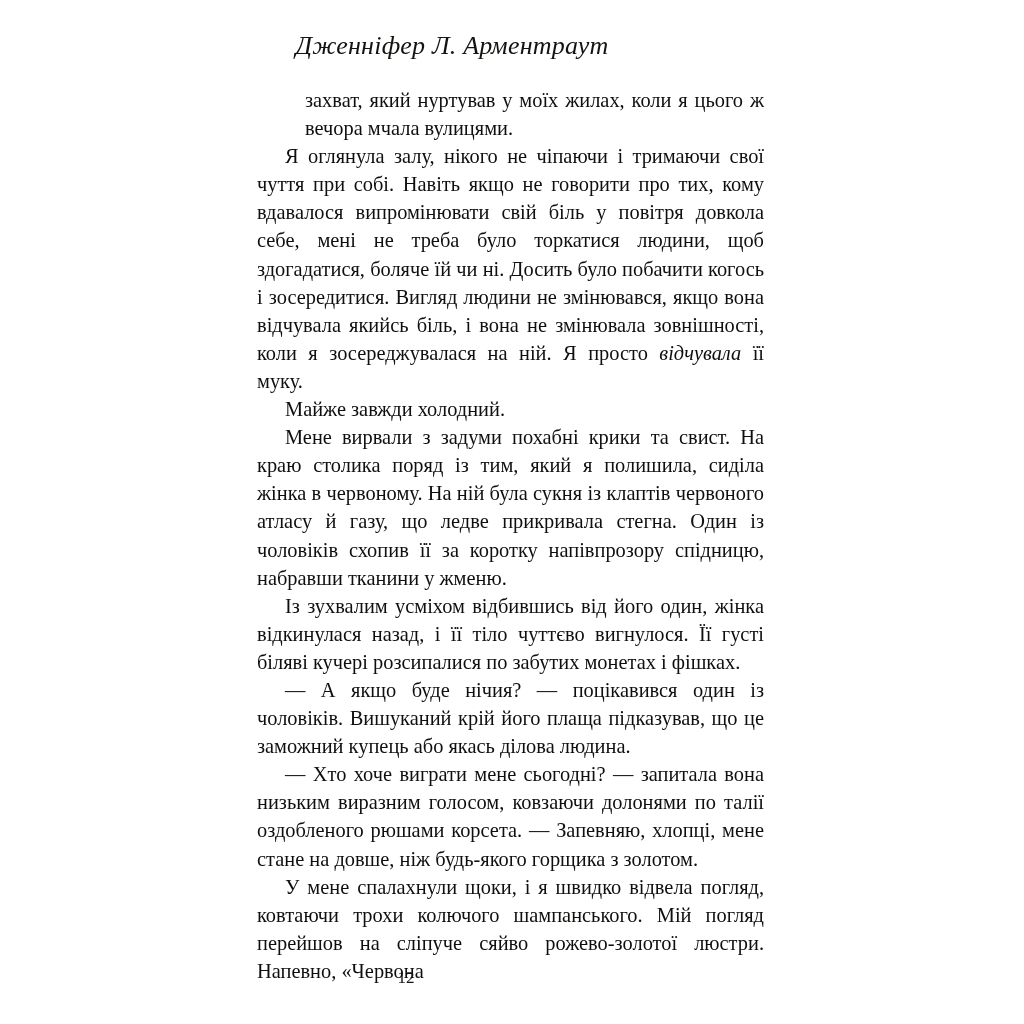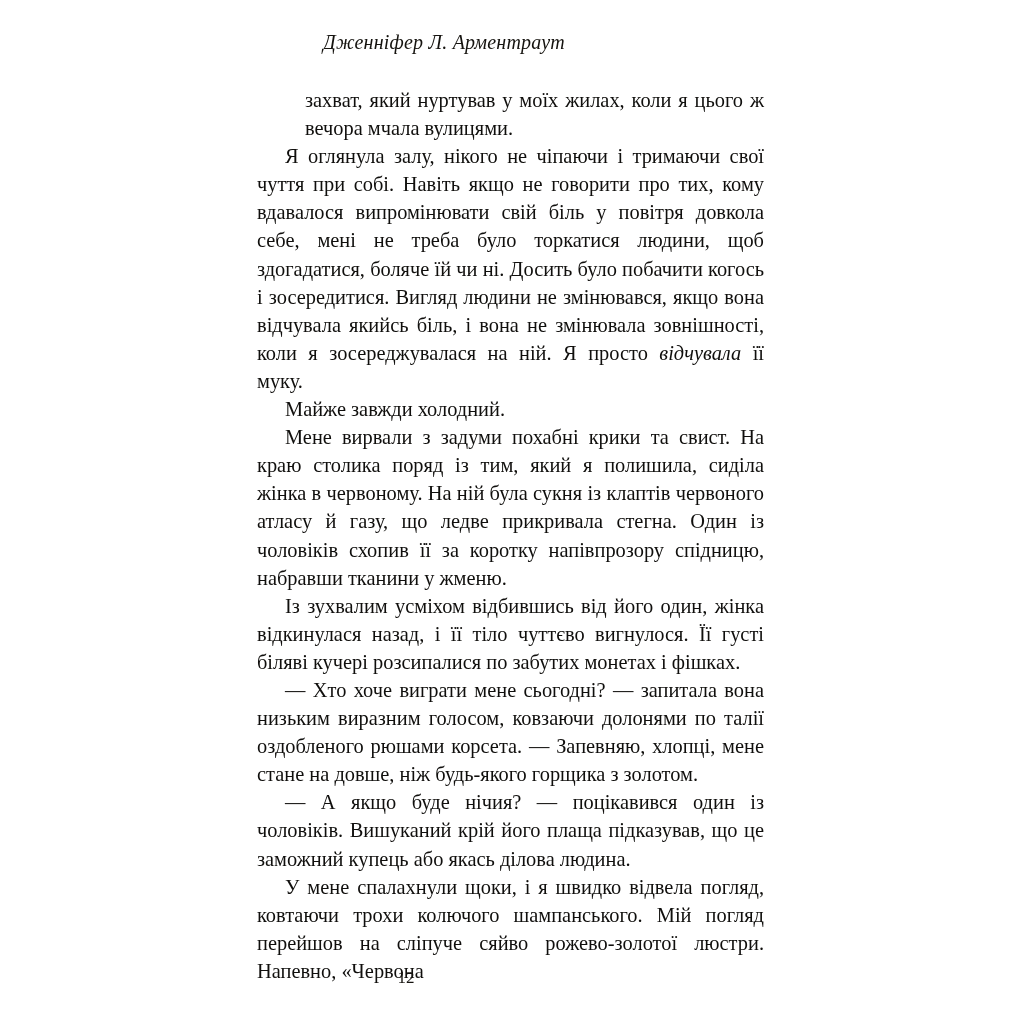--- a/index.html
+++ b/index.html
@@ -21,25 +21,25 @@
     width: 1024px;
     height: 1024px;
     background: #ffffff;
     box-sizing: border-box;
   }
 
   
   .running-head {
     position: absolute;
     top: 31px;
-    left: 0;
+    left: 8px;
     width: 888px;
     text-align: center;
     font-style: italic;
-    font-size: 20px;
+    font-size: 26px;
     letter-spacing: 0.2px;
     color: #15130f;
     white-space: nowrap;
   }
 
   
   .text-block {
     position: absolute;
     top: 86px;
     left: 257px;
@@ -96,23 +96,23 @@
 
     <p><span>Я оглянула залу, нікого не чіпаючи і тримаючи свої чуття при собі. Навіть якщо не говорити про тих, кому вдавалося випромінювати свій біль у повітря довкола себе, мені не треба було торкатися людини, щоб здогадатися, боляче їй чи ні. Досить було побачити когось і зосередитися. Вигляд людини не змінювався, якщо вона відчувала якийсь біль, і вона не змінювала зовнішності, коли я зосереджувалася на ній. Я просто </span><em class="ital">відчувала</em><span> її муку.</span></p>
 
 
     <p>Майже завжди холодний.</p>
 
     <p>Мене вирвали з задуми похабні крики та свист. На краю столика поряд із тим, який я полишила, сиділа жінка в червоному. На ній була сукня із клаптів червоного атласу й газу, що ледве прикривала стегна. Один із чоловіків схопив її за коротку напівпрозору спідницю, набравши тканини у жменю.</p>
 
     <p>Із зухвалим усміхом відбившись від його один, жінка відкинулася назад, і її тіло чуттєво вигнулося. Її густі біляві кучері розсипалися по забутих монетах і фішках.</p>
 
+    <p>— А якщо буде нічия? — поцікавився один із чоловіків. Вишуканий крій його плаща підказував, що це заможний купець або якась ділова людина.</p>
+
     <p>— Хто хоче виграти мене сьогодні? — запитала вона низьким виразним голосом, ковзаючи долонями по талії оздобленого рюшами корсета. — Запевняю, хлопці, мене стане на довше, ніж будь-якого горщика з золотом.</p>
-
-    <p>— А якщо буде нічия? — поцікавився один із чоловіків. Вишуканий крій його плаща підказував, що це заможний купець або якась ділова людина.</p>
 
 
     <p>У мене спалахнули щоки, і я швидко відвела погляд, ковтаючи трохи колючого шампанського. Мій погляд перейшов на сліпуче сяйво рожево-золотої люстри. Напевно, «Червона</p>
 
   </div>
 
   <div class="folio">12</div>
 
 </div>
 

